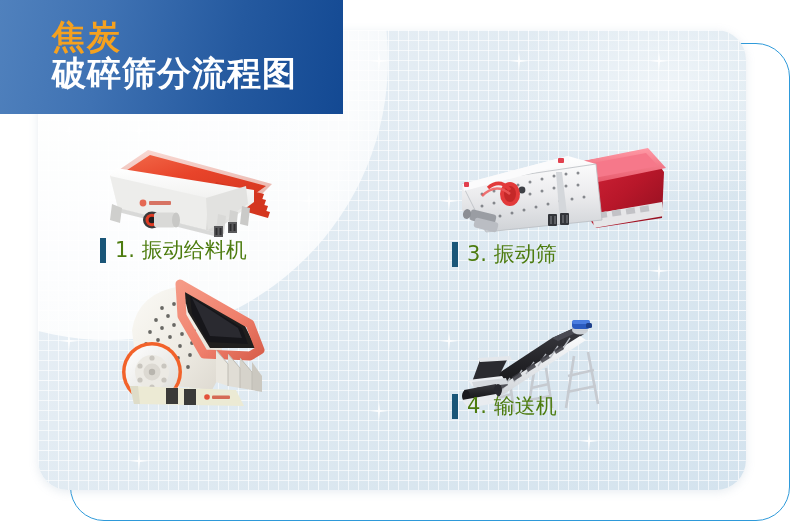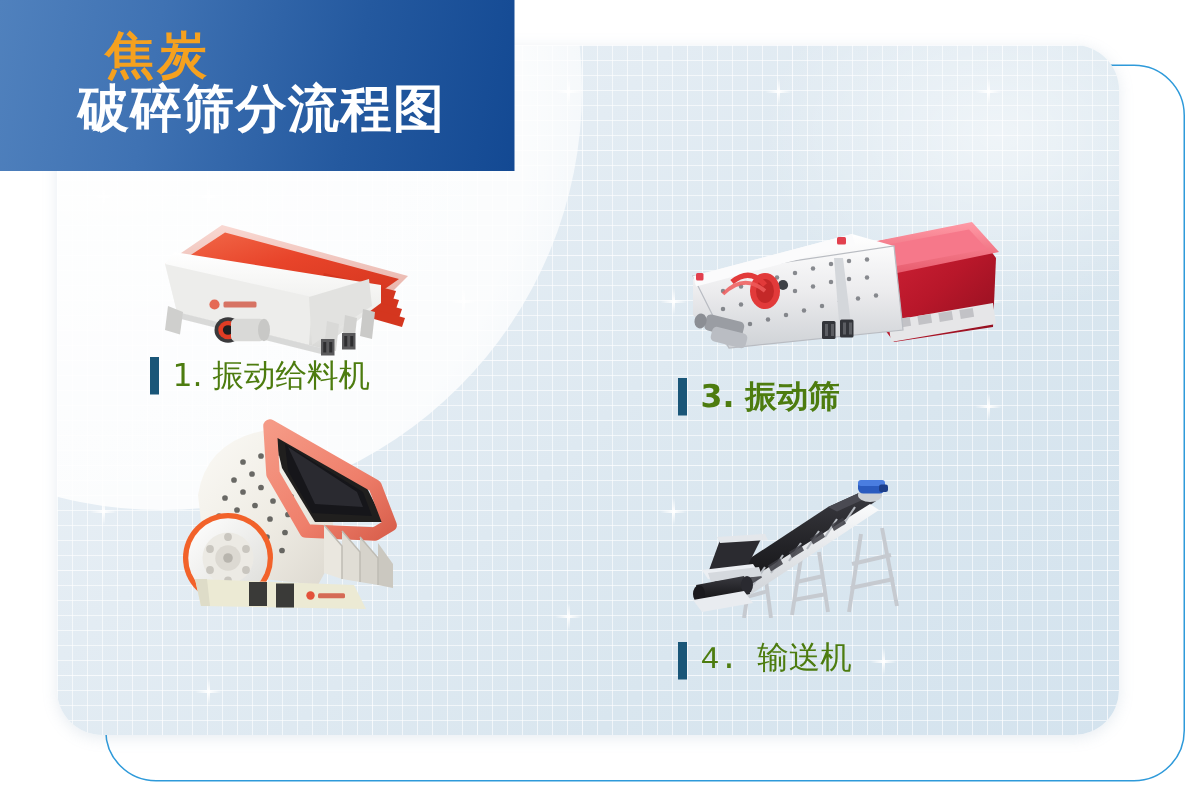--- a/index.html
+++ b/index.html
@@ -92,21 +92,20 @@
     z-index: 5;
   }
   .banner-title-main {
     position: absolute;
     left: 52px; top: 18px;
     font-size: 33px; line-height: 38px;
     font-weight: bold;
     color: #f5a11f;
     letter-spacing: 2px;
     white-space: nowrap;
-    margin-left: 18px;
   }
   .banner-title-sub {
     position: absolute;
     left: 52px; top: 57px;
     font-size: 34px; line-height: 32px;
     font-weight: bold;
     color: #ffffff;
     letter-spacing: 1px;
     white-space: nowrap;
   }
@@ -428,21 +427,21 @@
       <rect x="98" y="84" width="2" height="8" fill="#5c5e63"></rect>
       <rect x="102" y="84" width="2" height="8" fill="#5c5e63"></rect>
       <rect x="110" y="83" width="2" height="8" fill="#5c5e63"></rect>
       <rect x="114" y="83" width="2" height="8" fill="#5c5e63"></rect>
 
       <rect x="106" y="26" width="6" height="5" rx="1" fill="#e2404e"></rect>
       <rect x="12" y="50" width="5" height="5" rx="1" fill="#e2404e"></rect>
     </svg>
   </div>
 
-  <div class="item-label" style="left:452px; top:252px;font-weight:bold;">
+  <div class="item-label" style="left:452px; top:242px;">
     <span class="bar"></span>
     <span class="txt">3. 振动筛</span>
   </div>
 
   <div class="machine" style="left:462px; top:282px; width:200px; height:130px;">
     <svg width="200" height="130" viewBox="0 0 200 130">
       <defs>
         <linearGradient id="bcBelt" x1="0" y1="0" x2="0" y2="1">
           <stop offset="0%" stop-color="#3a3a40"></stop>
           <stop offset="50%" stop-color="#242428"></stop>
@@ -507,21 +506,21 @@
 
         <polygon points="2,108 34,102 38,114 6,120" fill="url(#bcBelt)"></polygon>
         <ellipse cx="4" cy="114" rx="4" ry="6" fill="#1a1a1e"></ellipse>
         <ellipse cx="36" cy="108" rx="4" ry="6" fill="#2a2a30"></ellipse>
 
         <polygon points="0,118 34,112 40,120 6,126" fill="#e9ecf0"></polygon>
       </g>
     </svg>
   </div>
 
-  <div class="item-label" style="left:452px; top:428px;font-family:Liberation Mono, monospace;">
+  <div class="item-label" style="left:452px; top:394px;">
     <span class="bar"></span>
     <span class="txt">4. 输送机</span>
   </div>
 
   <div class="banner">
     <div class="banner-title-main">焦炭</div>
     <div class="banner-title-sub">破碎筛分流程图</div>
   </div>
 
 </div>

